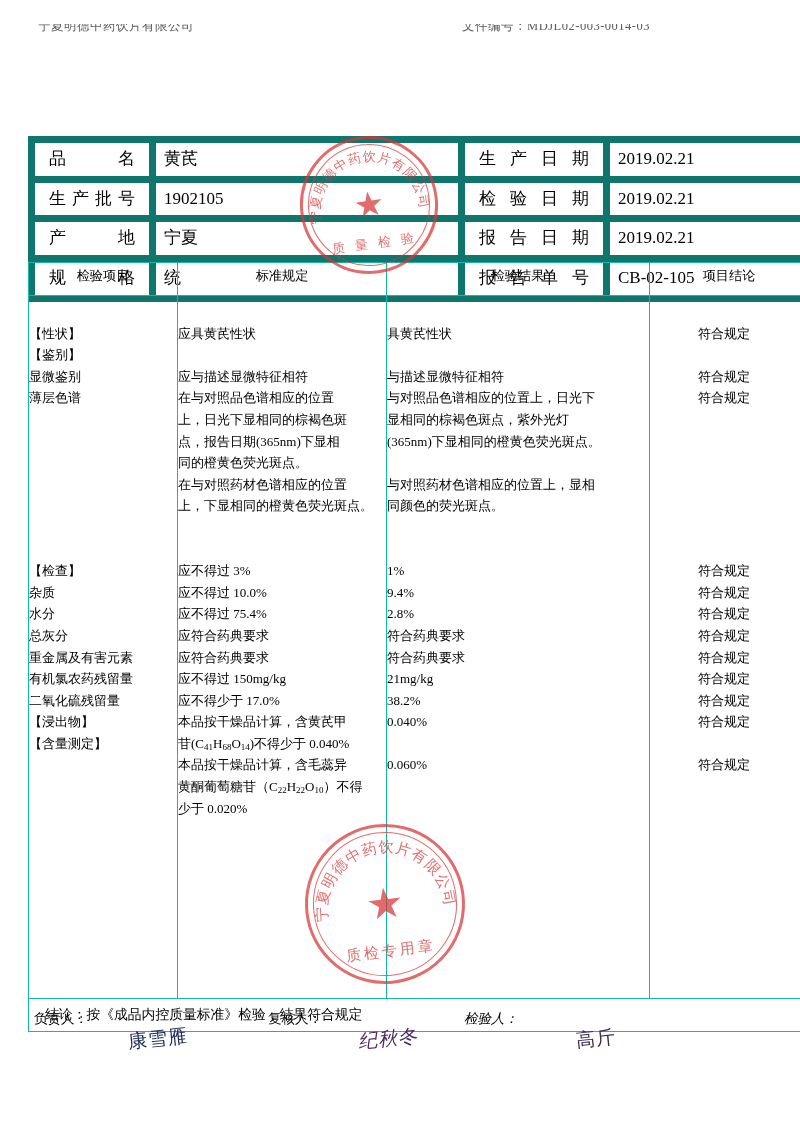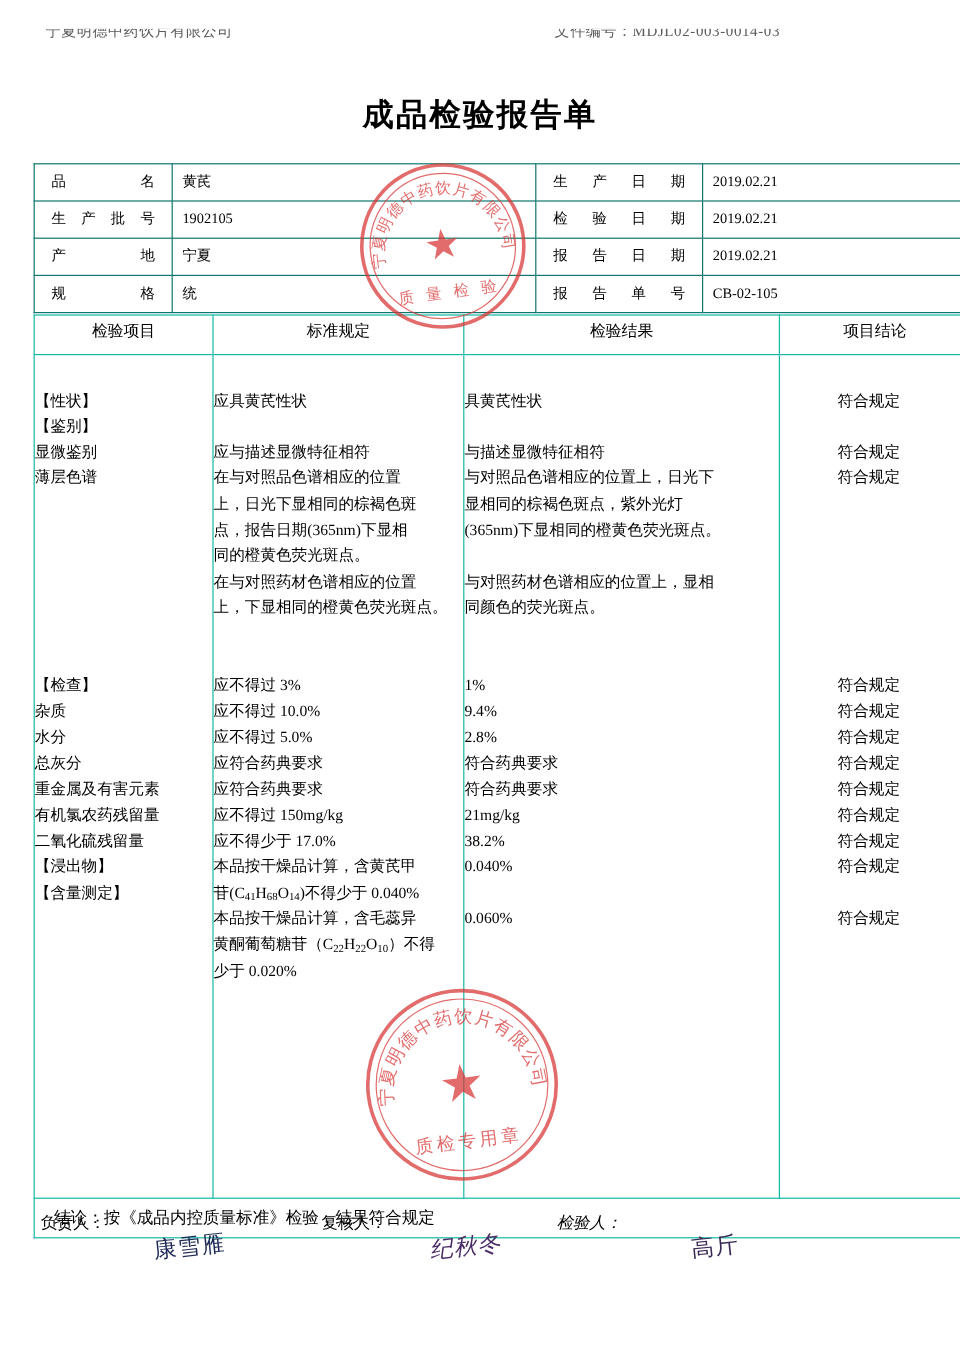--- a/index.html
+++ b/index.html
@@ -71,22 +71,22 @@
   
   .tbl {
     position: absolute;
     left: 28px;
     top: 136px;
     width: 744px;
     border-collapse: collapse;
     table-layout: fixed;
   }
   .tbl td {
-    border: 1px solid #0f766e;
-    font-size: 12px;
+    border: 7px solid #0f766e;
+    font-size: 17px;
     padding: 4px 8px;
     vertical-align: middle;
     height: 22px;
     line-height: 1.45;
   }
   .lbl {
     width: 86px;
     text-align: justify;
     text-align-last: justify;
     padding-left: 14px !important;
@@ -253,21 +253,20 @@
 <body>
 
 <div class="page">
 
   <div class="top-strip">
     <span class="left">宁夏明德中药饮片有限公司</span>
     <span class="right">文件编号：MDJL02-003-0014-03</span>
   </div>
   <div class="top-clip"></div>
 
-  <div class="doc-title">成品检验报告单</div>
 
   <table class="tbl">
     <tbody>
         <tr>
       <td class="lbl">品　　名</td>
       <td class="val1">黄芪</td>
       <td class="lbl2">生产日期</td>
       <td class="val2">2019.02.21</td>
     </tr>
     <tr>
@@ -333,21 +332,21 @@
         <div class="row">在与对照品色谱相应的位置</div>
         <div class="row">上，日光下显相同的棕褐色斑</div>
         <div class="row">点，报告日期(365nm)下显相</div>
         <div class="row">同的橙黄色荧光斑点。</div>
         <div class="row">在与对照药材色谱相应的位置</div>
         <div class="row">上，下显相同的橙黄色荧光斑点。</div>
         <div class="row blank">.</div>
         <div class="row blank">.</div>
         <div class="row">应不得过 3%</div>
         <div class="row">应不得过 10.0%</div>
-        <div class="row">应不得过 5.0%</div>
+        <div class="row">应不得过 75.4%</div>
         <div class="row">应符合药典要求</div>
         <div class="row">应符合药典要求</div>
         <div class="row">应不得过 150mg/kg</div>
         <div class="row">应不得少于 17.0%</div>
         <div class="row">本品按干燥品计算，含黄芪甲</div>
         <div class="row">苷(C<sub>41</sub>H<sub>68</sub>O<sub>14</sub>)不得少于 0.040%</div>
         <div class="row">本品按干燥品计算，含毛蕊异</div>
         <div class="row">黄酮葡萄糖苷（C<sub>22</sub>H<sub>22</sub>O<sub>10</sub>）不得</div>
         <div class="row">少于 0.020%</div>
       </td>

